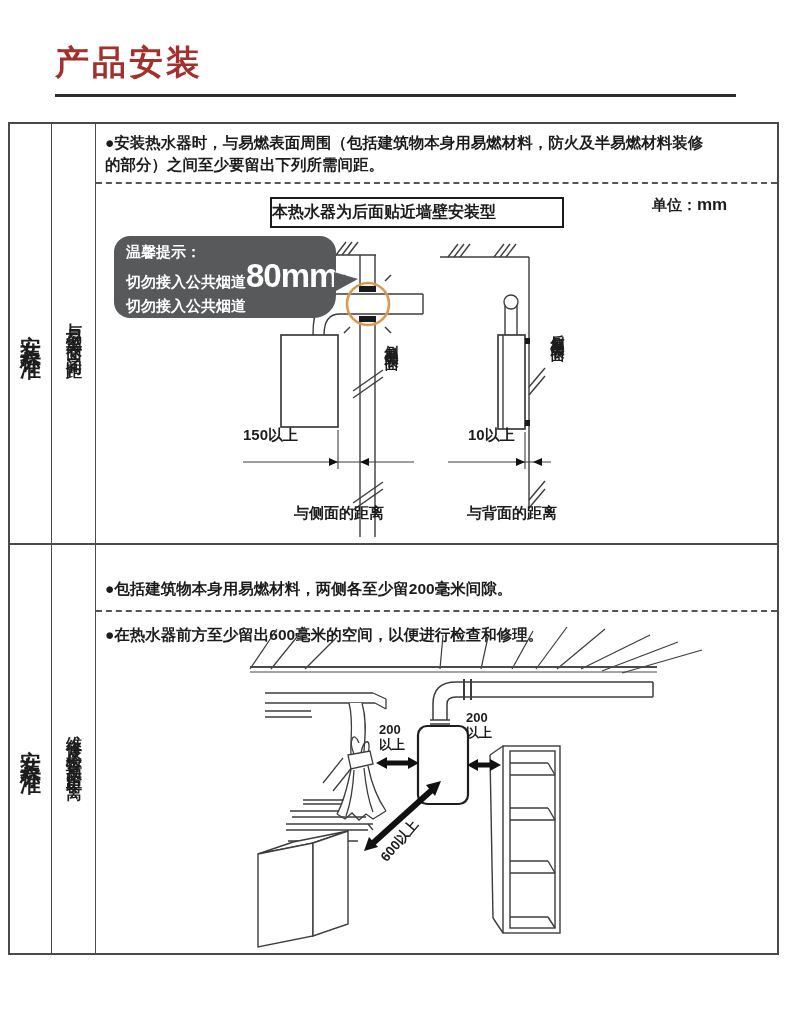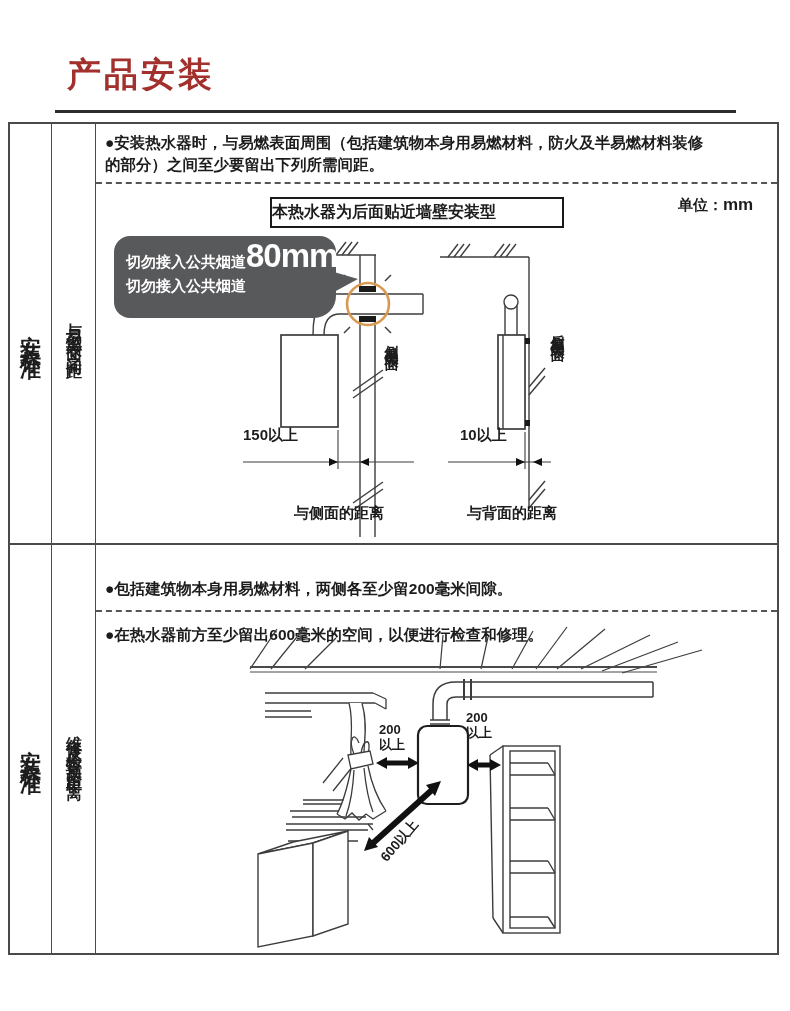--- a/index.html
+++ b/index.html
@@ -1,38 +1,38 @@
 <!DOCTYPE html>
 <html><head>
 <meta charset="utf-8">
 <style>
   html,body{margin:0;padding:0;background:#ffffff;}
   body{width:790px;height:1011px;position:relative;font-family:"Liberation Sans","DejaVu Sans",sans-serif;color:#1c1c1c;overflow:hidden;}
   .page-header{position:absolute;left:55px;top:40px;width:682px;}
-  .page-title{margin:12px;font-size:34px;font-weight:bold;letter-spacing:3px;color:#A2312D;}
+  .page-title{margin:0;font-size:34px;font-weight:bold;letter-spacing:3px;color:#A2312D;}
   .title-rule{margin-top:8px;width:681px;height:3px;background:#2d2d2d;}
 
   .spec-table{position:absolute;left:8px;top:122px;width:771px;height:833px;border:2px solid #4a4a4a;box-sizing:border-box;display:grid;grid-template-columns:42px 44px 1fr;grid-template-rows:421px 1fr;}
   .cell{box-sizing:border-box;}
   .head-col,.sub-col{border-right:1.5px solid #4a4a4a;display:flex;align-items:center;justify-content:center;}
   .r1{border-bottom:2px solid #4a4a4a;}
   .vtext{writing-mode:vertical-lr;text-orientation:upright;font-weight:bold;}
   .vbig{font-size:21px;letter-spacing:8px;}
   .vsub{font-size:16px;letter-spacing:6px;}
   .content{position:relative;overflow:hidden;}
   .para{box-sizing:border-box;border-bottom:2px dashed #555;font-size:15.5px;font-weight:bold;line-height:22px;padding:8px 10px 6px 9px;white-space:pre-line;}
   .para1{height:60px;}
   .para2{height:67px;padding-top:9px;line-height:23px;}
   .diagram{position:relative;}
   .d1{height:359px;}
   .d2{height:341px;}
   .diagram svg{position:absolute;left:0;top:0;}
 
   .headline-box{position:absolute;left:174px;top:13px;width:294px;height:31px;border:2.5px solid #1a1a1a;display:flex;align-items:center;justify-content:flex-start;font-size:16px;font-weight:bold;box-sizing:border-box;background:#fff;}
-  .unit{position:absolute;left:556px;top:11px;font-size:15px;font-weight:bold;margin-left:26px;}
+  .unit{position:absolute;left:556px;top:11px;font-size:15px;font-weight:bold;}
   .unit .unit-mm{font-size:17px;}
 
   .bubble{position:absolute;left:18px;top:52px;width:222px;height:82px;background:#58595B;color:#fff;border-radius:16px 16px 22px 16px;padding:6px 8px 6px 12px;box-sizing:border-box;font-size:15px;font-weight:bold;line-height:20px;}
   .bubble-l2{line-height:28px;white-space:nowrap;}
   .big80{font-size:33px;letter-spacing:-1px;}
   .bubble-tail{position:absolute;right:-22px;top:36px;width:0;height:0;border-left:24px solid #58595B;border-top:7px solid transparent;border-bottom:13px solid transparent;}
 
   .dlabel{position:absolute;font-weight:bold;white-space:pre-line;}
   .wall-label{writing-mode:vertical-lr;text-orientation:upright;font-size:14px;letter-spacing:3px;}
   .dim-label{font-size:15px;}
@@ -133,29 +133,30 @@
         </svg>
 
         <div class="headline-box">
           <span>本热水器为后面贴近墙壁安装型</span>
         </div>
         <div class="unit">
           <span>单位：</span><span class="unit-mm">mm</span>
         </div>
 
         <div class="bubble">
+          <div class="bubble-l1">温馨提示：</div>
           <div class="bubble-l2"><span>切勿接入公共烟道</span><span class="big80">80mm,</span></div>
           <div class="bubble-l3">切勿接入公共烟道</div>
           <i class="bubble-tail"></i>
         </div>
 
         <div class="dlabel wall-label" style="left:287px;top:150px">侧易燃表面</div>
         <div class="dlabel wall-label" style="left:453px;top:138px">后侧易燃表面</div>
         <div class="dlabel dim-label" style="left:147px;top:242px">150以上</div>
-        <div class="dlabel dim-label" style="left:364px;top:242px">10以上</div>
+        <div class="dlabel dim-label" style="left:372px;top:242px">10以上</div>
         <div class="dlabel caption" style="left:198px;top:320px;width:115px">与侧面的距离</div>
         <div class="dlabel caption" style="left:371px;top:320px;width:115px">与背面的距离</div>
       </div>
     </div>
 
     <div class="cell head-col">
       <span class="vtext vbig">安装标准</span>
     </div>
     <div class="cell sub-col">
       <span class="vtext vsub">维修及检查预留距离</span>

